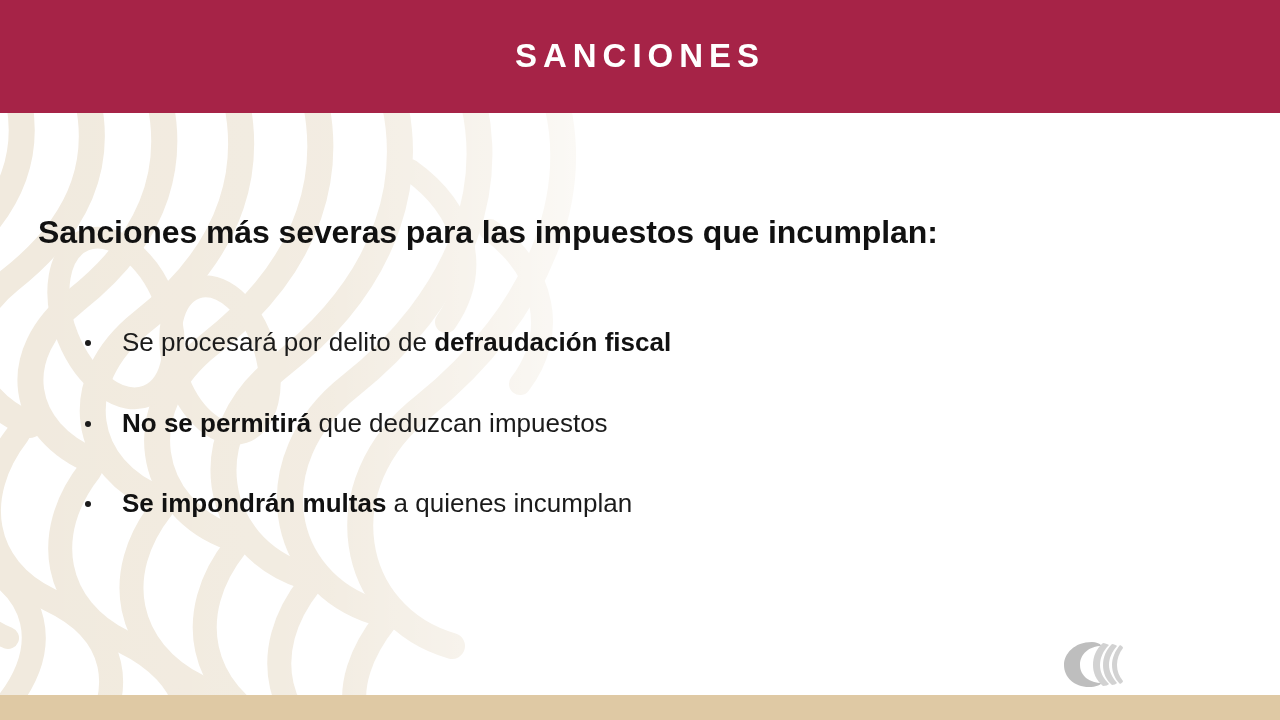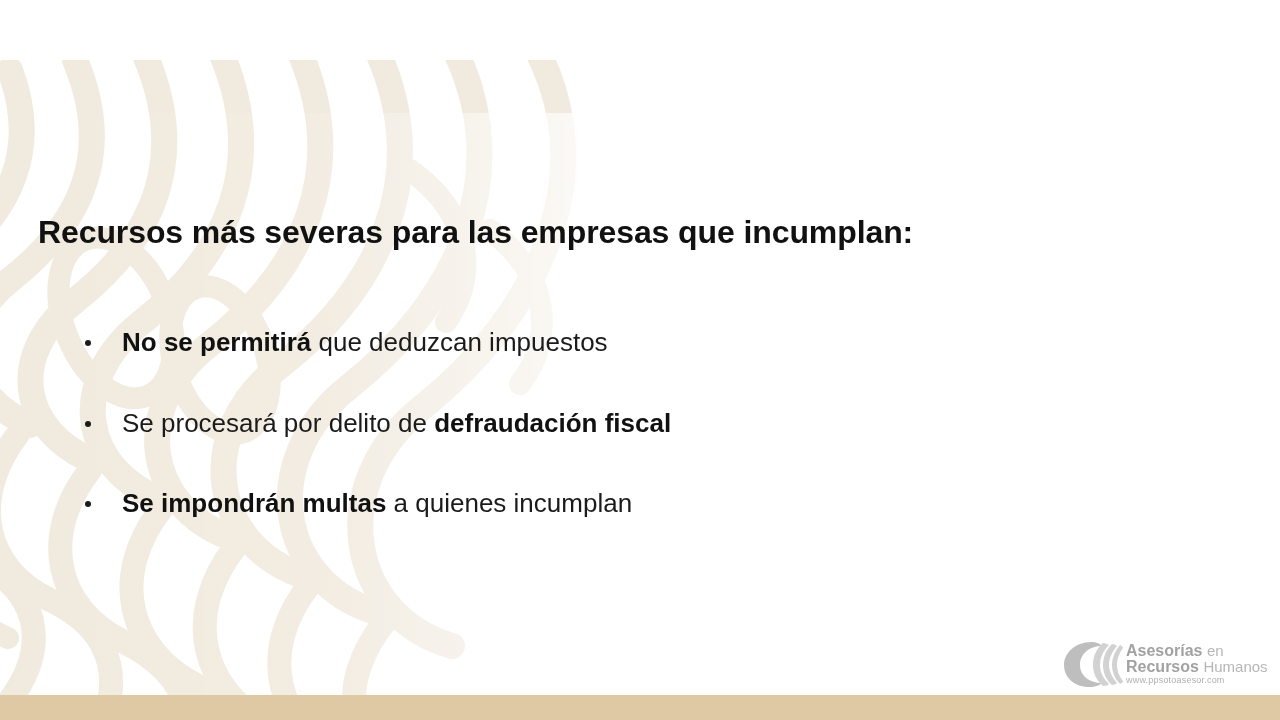--- a/index.html
+++ b/index.html
@@ -220,56 +220,54 @@
         <ellipse cx="226" cy="258" rx="52" ry="84" transform="rotate(-22 226 258)"></ellipse>
         <ellipse cx="330" cy="300" rx="46" ry="76" transform="rotate(-18 330 300)"></ellipse>
         <path d="M96 470 C 64 512, 72 560, 118 578"></path>
         <path d="M520 110 C 576 150, 592 210, 556 262"></path>
         <path d="M600 170 C 656 212, 668 274, 630 324"></path>
       </g>
     </svg>
   </div>
   <div class="watermark-fade"></div>
 
+  <div class="header-bar">
+    <h1 class="header-title">SANCIONES</h1>
+  </div>
 
   <div class="content">
 
-    <p class="lead-heading">Recursos más severas para las empresas que incumplan:</p>
+    <p class="lead-heading">Sanciones más severas para las impuestos que incumplan:</p>
 
     <ul class="bullet-list">
+
+      <li class="bullet-item">
+        <span class="bullet-dot"></span>
+        <span>Se procesará por delito de </span><span class="em">defraudación fiscal</span>
+      </li>
 
       <li class="bullet-item">
         <span class="bullet-dot"></span>
         <span class="em">No se permitirá</span><span> que deduzcan impuestos</span>
-      </li>
-
-      <li class="bullet-item">
-        <span class="bullet-dot"></span>
-        <span>Se procesará por delito de </span><span class="em">defraudación fiscal</span>
       </li>
 
       <li class="bullet-item">
         <span class="bullet-dot"></span>
         <span class="em">Se impondrán multas</span><span> a quienes incumplan</span>
       </li>
 
     </ul>
   </div>
 
   <div class="logo">
     <div class="logo-mark">
       <svg viewBox="0 0 62 52" xmlns="http://www.w3.org/2000/svg" aria-hidden="true">
         <path d="M30 4 C 12 4, 2 16, 2 27 C 2 39, 12 49, 27 49 C 34 49, 38 47, 40 45 C 28 45, 18 38, 18 27 C 18 16, 27 8, 40 8 C 37 5, 34 4, 30 4 Z" fill="#b9b9b9"></path>
         <path d="M41 5 C 34 11, 31 19, 31 27 C 31 35, 34 42, 41 48 C 44 48, 46 47, 47 46 C 41 40, 38 34, 38 27 C 38 20, 41 13, 47 7 C 45 6, 43 5, 41 5 Z" fill="#cfcfcf"></path>
         <path d="M50 6 C 44 12, 41 19, 41 27 C 41 35, 44 42, 50 47 C 52 47, 54 46, 55 45 C 50 39, 47 33, 47 27 C 47 20, 50 14, 55 8 C 54 7, 52 6, 50 6 Z" fill="#cfcfcf"></path>
         <path d="M58 7 C 53 13, 50 20, 50 27 C 50 34, 53 41, 58 46 C 60 45, 61 44, 61 43 C 57 38, 55 33, 55 27 C 55 21, 57 15, 61 10 C 61 9, 60 8, 58 7 Z" fill="#cfcfcf"></path>
       </svg>
     </div>
-    <div class="logo-text">
-      <div class="logo-line1"><span>Asesorías</span> <span class="thin">en</span></div>
-      <div class="logo-line2"><span>Recursos</span> <span class="thin">Humanos</span></div>
-      <div class="logo-url">www.ppsotoasesor.com</div>
-    </div>
   </div>
 
   <div class="footer-bar"></div>
 
 </div>
 
 </body></html>

